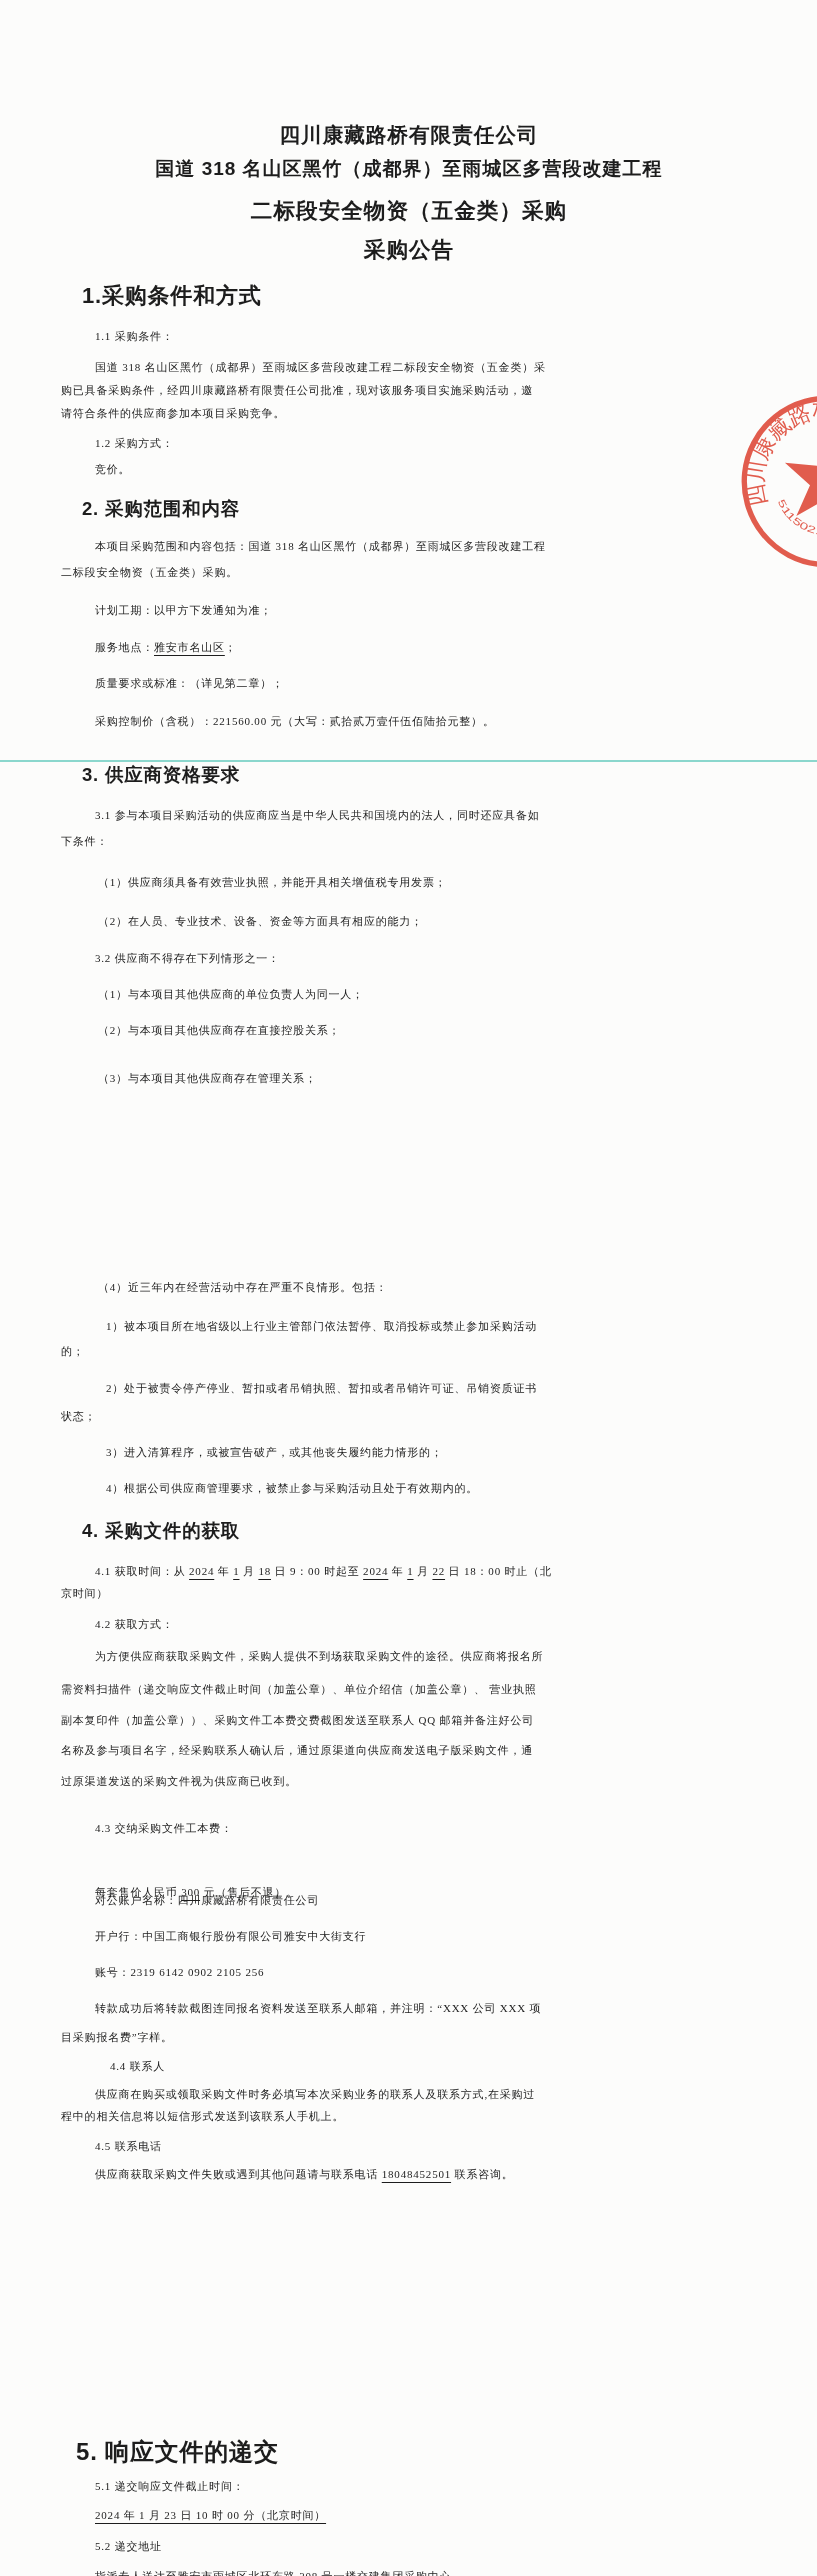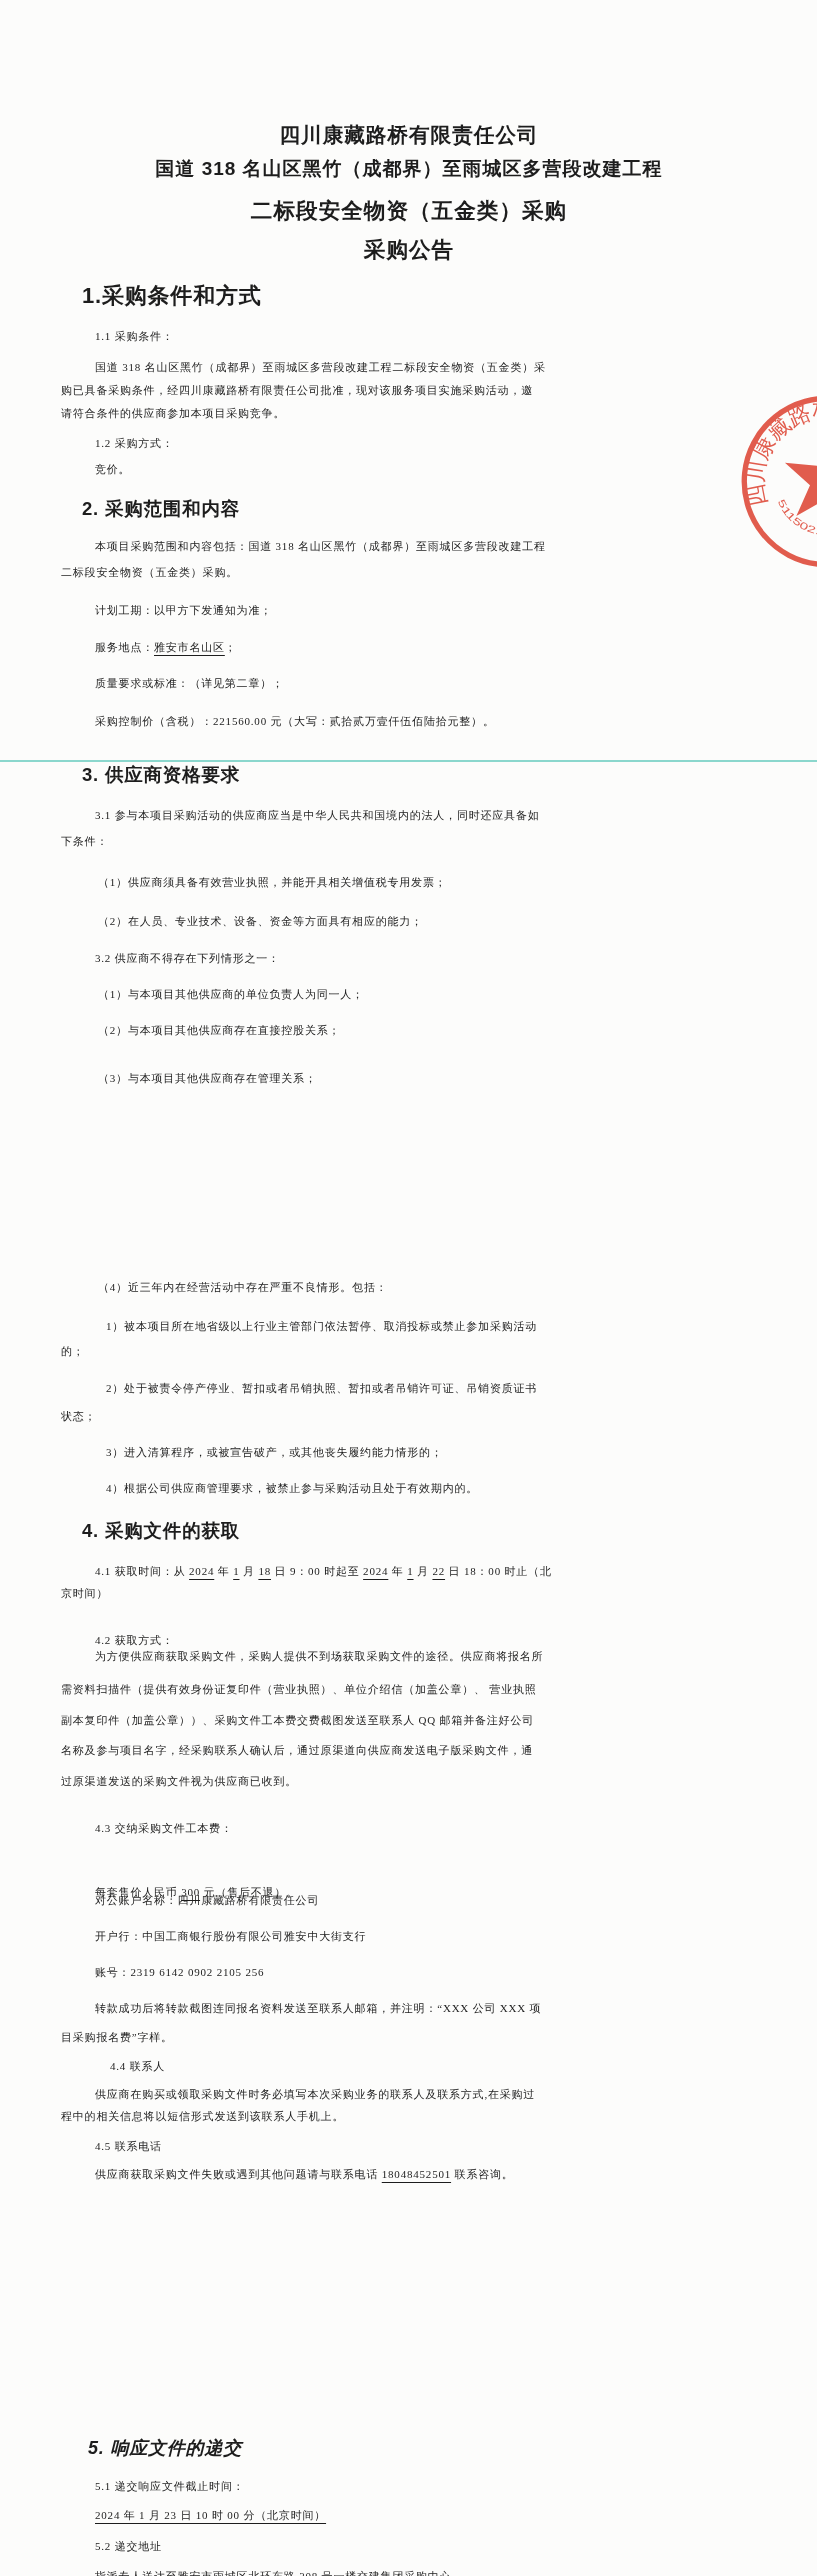--- a/index.html
+++ b/index.html
@@ -73,39 +73,39 @@
       <div class="line" style="top: 1281px; left: 98px;"><span>（4）近三年内在经营活动中存在严重不良情形。包括：</span></div>
       <div class="line" style="top: 1320px; left: 106px;"><span>1）被本项目所在地省级以上行业主管部门依法暂停、取消投标或禁止参加采购活动</span></div>
       <div class="line" style="top: 1345px; left: 61px;"><span>的；</span></div>
       <div class="line" style="top: 1382px; left: 106px;"><span>2）处于被责令停产停业、暂扣或者吊销执照、暂扣或者吊销许可证、吊销资质证书</span></div>
       <div class="line" style="top: 1410px; left: 61px;"><span>状态；</span></div>
       <div class="line" style="top: 1446px; left: 106px;"><span>3）进入清算程序，或被宣告破产，或其他丧失履约能力情形的；</span></div>
       <div class="line" style="top: 1482px; left: 106px;"><span>4）根据公司供应商管理要求，被禁止参与采购活动且处于有效期内的。</span></div>
       <div class="line b sans" style="top: 1520px; left: 82px; font-size: 18.5px;"><span>4. 采购文件的获取</span></div>
       <div class="line" style="top: 1565px; left: 95px;"><span>4.1 获取时间：从 </span><span class="u">2024</span><span> 年 </span><span class="u">1</span><span> 月 </span><span class="u">18</span><span> 日 9：00 时起至 </span><span class="u">2024</span><span> 年 </span><span class="u">1</span><span> 月 </span><span class="u">22</span><span> 日 18：00 时止（北</span></div>
       <div class="line" style="top: 1587px; left: 61px;"><span>京时间）</span></div>
-      <div class="line" style="top: 1618px; left: 95px; margin-top: 16px;"><span>4.2 获取方式：</span></div>
+      <div class="line" style="top: 1618px; left: 95px;"><span>4.2 获取方式：</span></div>
       <div class="line" style="top: 1650px; left: 95px;"><span>为方便供应商获取采购文件，采购人提供不到场获取采购文件的途径。供应商将报名所</span></div>
-      <div class="line" style="top: 1683px; left: 61px;"><span>需资料扫描件（提供有效身份证复印件（营业执照）、单位介绍信（加盖公章）、 营业执照</span></div>
+      <div class="line" style="top: 1683px; left: 61px;"><span>需资料扫描件（递交响应文件截止时间（加盖公章）、单位介绍信（加盖公章）、 营业执照</span></div>
       <div class="line" style="top: 1714px; left: 61px;"><span>副本复印件（加盖公章））、采购文件工本费交费截图发送至联系人 QQ 邮箱并备注好公司</span></div>
       <div class="line" style="top: 1744px; left: 61px;"><span>名称及参与项目名字，经采购联系人确认后，通过原渠道向供应商发送电子版采购文件，通</span></div>
       <div class="line" style="top: 1775px; left: 61px;"><span>过原渠道发送的采购文件视为供应商已收到。</span></div>
       <div class="line" style="top: 1822px; left: 95px;"><span>4.3 交纳采购文件工本费：</span></div>
       <div class="line" style="top: 1858px; left: 95px; margin-top: 28px;"><span>每套售价人民币 </span><span class="u">300</span><span> 元（售后不退）。</span></div>
       <div class="line" style="top: 1894px; left: 95px;"><span>对公账户名称：四川康藏路桥有限责任公司</span></div>
       <div class="line" style="top: 1930px; left: 95px;"><span>开户行：中国工商银行股份有限公司雅安中大街支行</span></div>
       <div class="line" style="top: 1966px; left: 95px;"><span>账号：2319 6142 0902 2105 256</span></div>
       <div class="line" style="top: 2002px; left: 95px;"><span>转款成功后将转款截图连同报名资料发送至联系人邮箱，并注明：“XXX 公司 XXX 项</span></div>
       <div class="line" style="top: 2031px; left: 61px;"><span>目采购报名费”字样。</span></div>
       <div class="line" style="top: 2060px; left: 110px;"><span>4.4 联系人</span></div>
       <div class="line" style="top: 2088px; left: 95px;"><span>供应商在购买或领取采购文件时务必填写本次采购业务的联系人及联系方式,在采购过</span></div>
       <div class="line" style="top: 2110px; left: 61px;"><span>程中的相关信息将以短信形式发送到该联系人手机上。</span></div>
       <div class="line" style="top: 2140px; left: 95px;"><span>4.5 联系电话</span></div>
       <div class="line" style="top: 2168px; left: 95px;"><span>供应商获取采购文件失败或遇到其他问题请与联系电话 </span><span class="u">18048452501</span><span> 联系咨询。</span></div>
-      <div class="line b sans" style="top: 2438px; left: 88px; font-size: 18px; font-style: italic;"><span>5. 响应文件的递交</span></div>
+      <div class="line b sans" style="top: 2438px; left: 76px; font-size: 24px;"><span>5. 响应文件的递交</span></div>
       <div class="line" style="top: 2480px; left: 95px;"><span>5.1 递交响应文件截止时间：</span></div>
       <div class="line" style="top: 2509px; left: 95px;"><span class="u">2024 年 1 月 23 日 10 时 00 分（北京时间）</span></div>
       <div class="line" style="top: 2540px; left: 95px;"><span>5.2 递交地址</span></div>
       <div class="line" style="top: 2570px; left: 95px;"><span>指派专人送达至</span><span class="u">雅安市雨城区北环东路 308 号一楼交建集团采购中心</span><span>。</span></div>
     </div>
 
   <div class="seal seal-top-right">
     <svg width="179" height="179" viewBox="0 0 200 200">
       <circle cx="100" cy="100" r="93" fill="none" stroke="#dc3a28" stroke-width="6"></circle>
       <path d="M100,48 L111.8,83.8 L149.5,84 L119,106.2 L130.6,142.1 L100,120 L69.4,142.1 L81,106.2 L50.5,84 L88.2,83.8 Z" fill="#dc3a28"></path>

